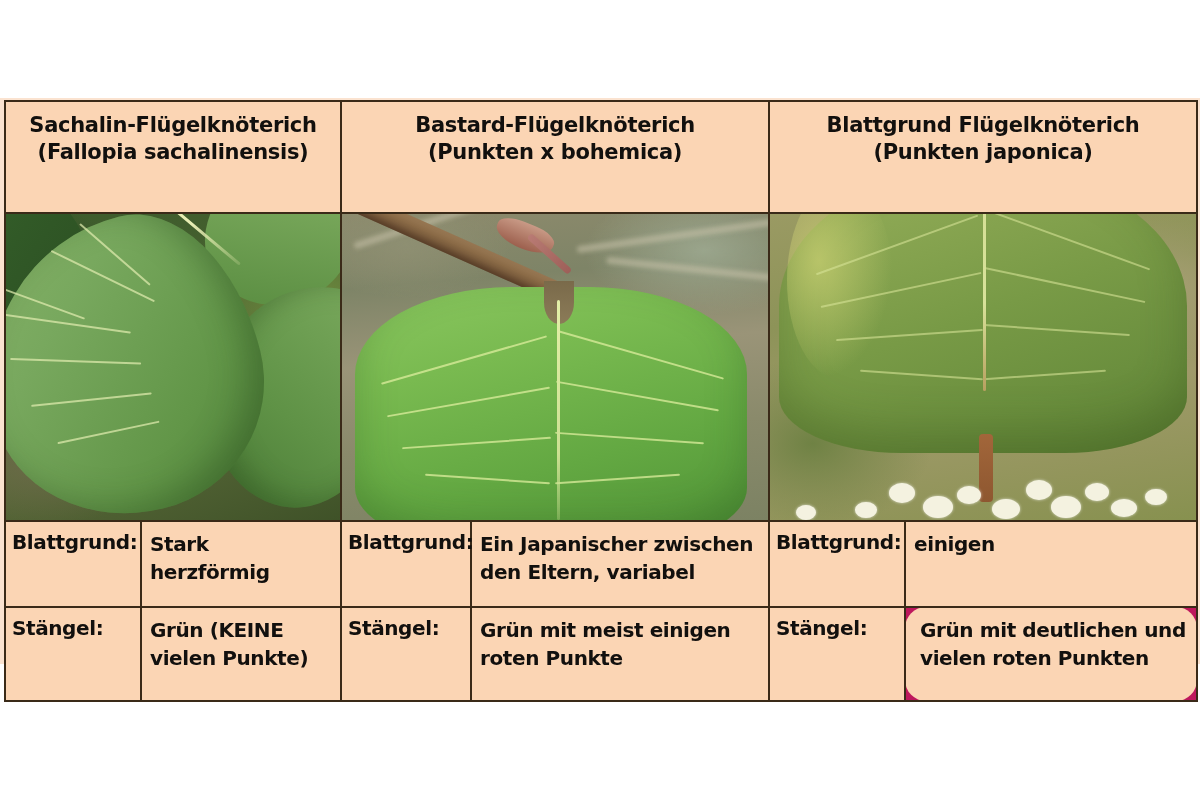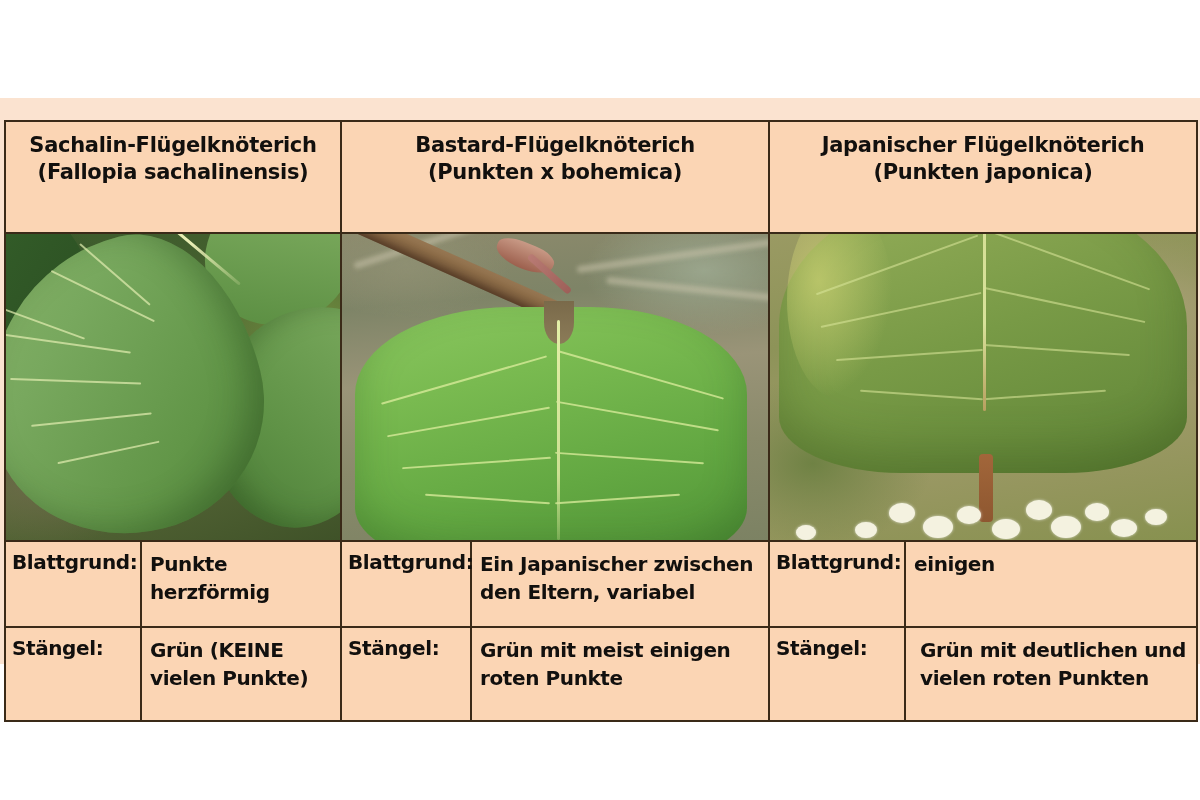--- a/index.html
+++ b/index.html
@@ -29,21 +29,21 @@
     top: 98px;
     width: 1200px;
     height: 566px;
     background: #fbe3d0;
   }
 
   
   #comparison-table {
     position: absolute;
     left: 4px;
-    top: 120px;
+    top: 100px;
     width: 1192px;
     height: 554px;
     border-collapse: collapse;
     table-layout: fixed;
     border: 2px solid #ec4899;
     background: #be185d;
   }
   #comparison-table td {
     border: 2px solid #3a2a18;
     padding: 0;
@@ -297,21 +297,21 @@
   .fact-value {
     font-family: "DejaVu Sans", sans-serif;
     font-weight: bold;
     font-size: 20px;
     line-height: 1.42;
     color: #12100e;
     letter-spacing: -0.4px;
     padding: 8px 6px 8px 8px !important;
     vertical-align: top;
   }
-  .fact-value.center-ish { padding-left: 14px !important; }
+  .fact-value.center-ish { padding-left: 14px !important; border-radius: 21px; }
   .row-blattgrund td { height: 68px; margin-top: 18px; }
   .row-staengel td { height: 76px; }
 </style>
 </head>
 <body>
 
 <div id="page">
 
   <div id="table-backdrop"></div>
 
@@ -329,21 +329,21 @@
         <tr>
       <td class="species-header" colspan="2">
         <div class="species-name">Sachalin-Flügelknöterich</div>
         <div class="species-latin">(Fallopia sachalinensis)</div>
       </td>
       <td class="species-header" colspan="2">
         <div class="species-name">Bastard-Flügelknöterich</div>
         <div class="species-latin">(Punkten x bohemica)</div>
       </td>
       <td class="species-header" colspan="2">
-        <div class="species-name">Japanischer Flügelknöterich</div>
+        <div class="species-name">Blattgrund Flügelknöterich</div>
         <div class="species-latin">(Punkten japonica)</div>
       </td>
     </tr>
 
     <tr>
 
       <td class="photo-cell" colspan="2">
         <div class="photo photo-1">
           <div class="leaf1-upperleft"></div>
           <div class="leaf1-topright"></div>
@@ -409,21 +409,21 @@
           <div class="flower" style="left:80%; top:93%; width:26px; height:18px;"></div>
           <div class="flower" style="left:88%; top:90%; width:22px; height:16px;"></div>
           <div class="flower" style="left:20%; top:94%; width:22px; height:16px;"></div>
           <div class="flower" style="left:6%;  top:95%; width:20px; height:15px;"></div>
         </div>
       </td>
     </tr>
 
     <tr class="row-blattgrund">
       <td class="fact-label">Blattgrund:</td>
-      <td class="fact-value">Punkte herzförmig</td>
+      <td class="fact-value">Stark herzförmig</td>
       <td class="fact-label">Blattgrund:</td>
       <td class="fact-value">Ein Japanischer zwischen den Eltern, variabel</td>
       <td class="fact-label">Blattgrund:</td>
       <td class="fact-value">einigen</td>
     </tr>
 
     <tr class="row-staengel">
       <td class="fact-label">Stängel:</td>
       <td class="fact-value">Grün  (KEINE vielen Punkte)</td>
       <td class="fact-label">Stängel:</td>

